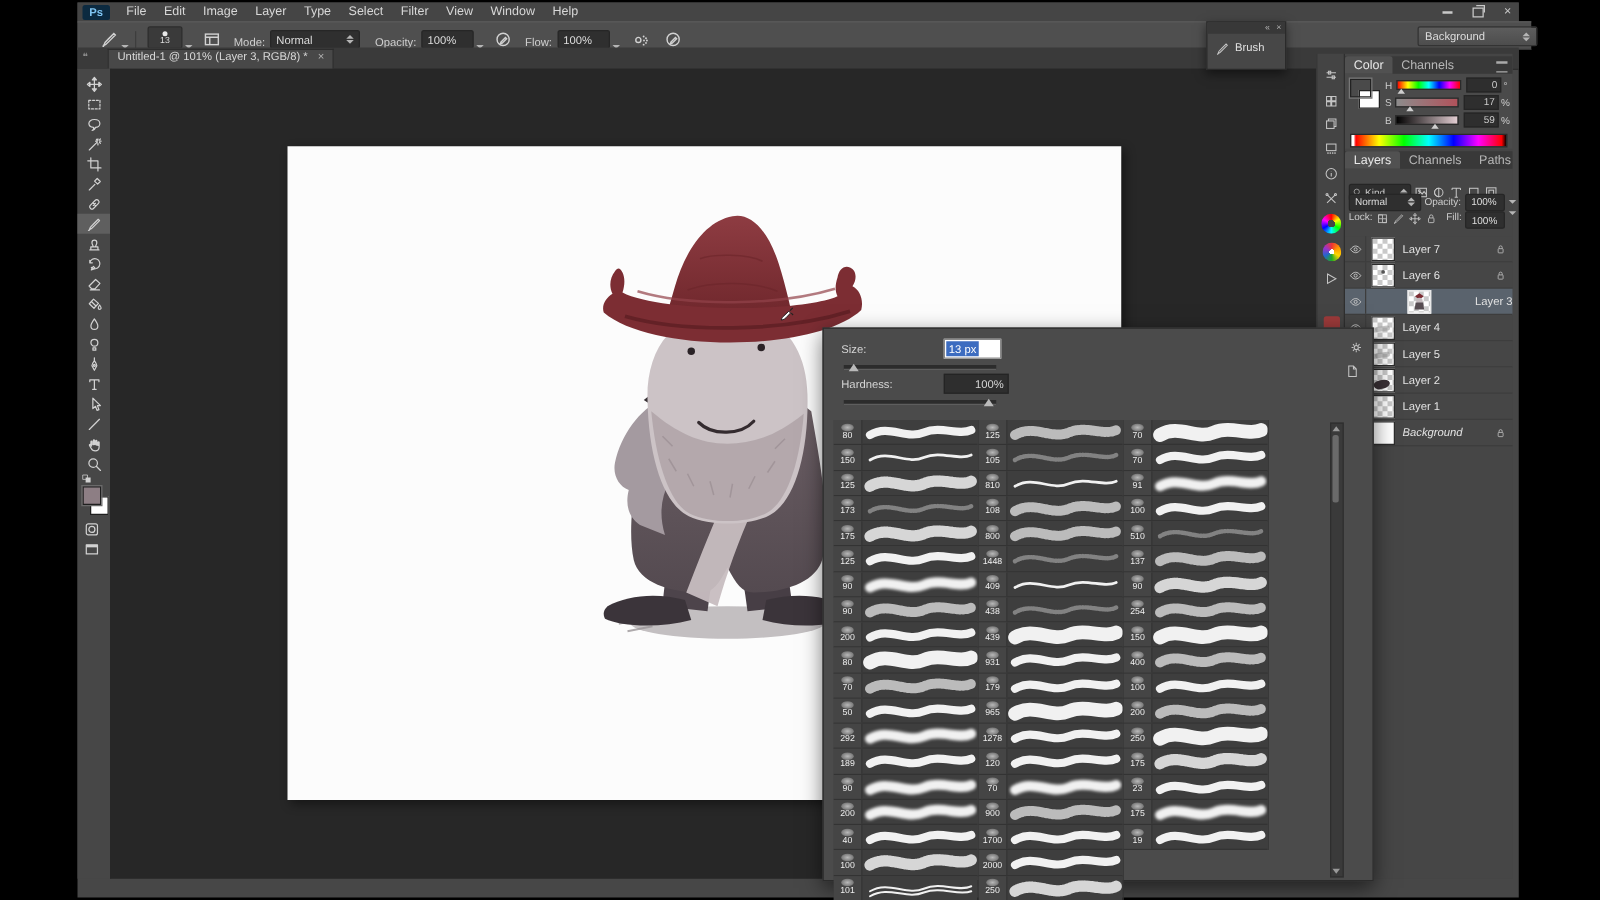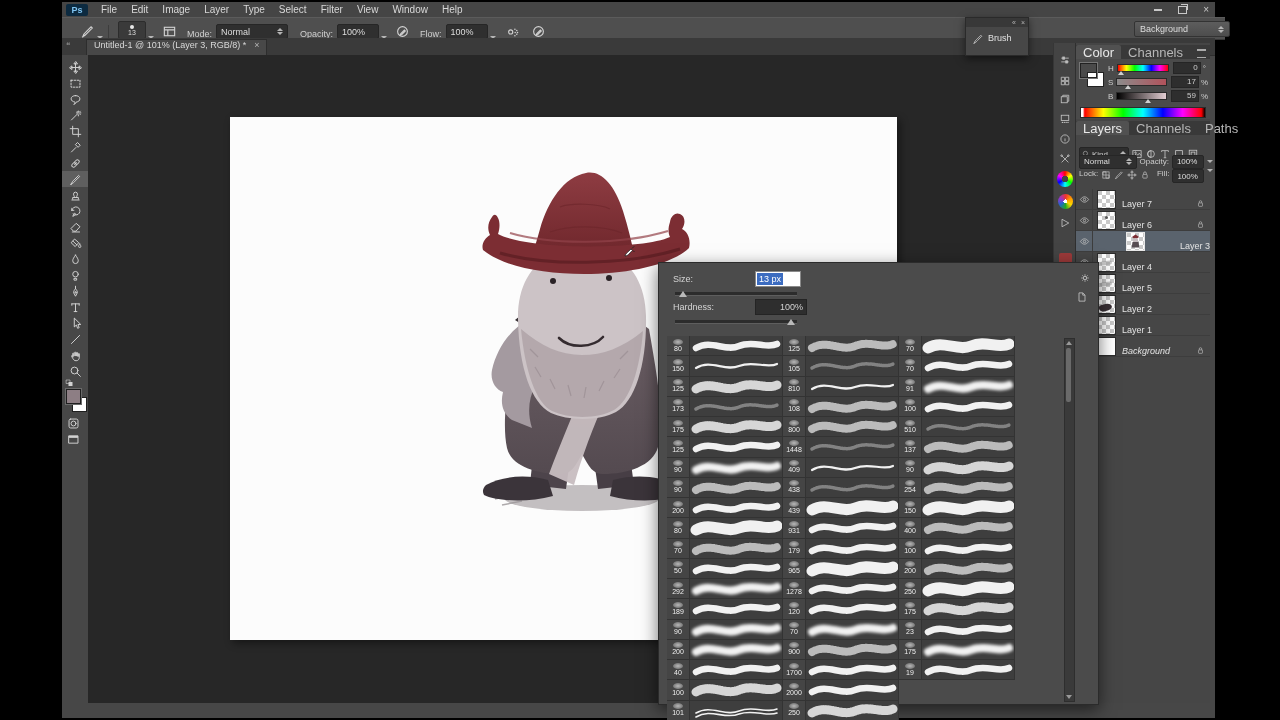--- a/index.html
+++ b/index.html
@@ -59,21 +59,21 @@
 
   
   #dockstrip{position:absolute;left:991px;top:41px;width:22px;height:660px;background:#444;border-left:1px solid #363636;}
   .dock-ic{position:absolute;left:3px;width:16px;height:16px;display:flex;align-items:center;justify-content:center;}
   .wheel{width:16px;height:16px;border-radius:50%;background:radial-gradient(circle,#444 0 3px,transparent 3px),conic-gradient(#f00,#ff0,#0f0,#0ff,#00f,#f0f,#f00);}
   .wheel2{width:15px;height:15px;border-radius:50%;background:radial-gradient(circle,#fff 0 2px,transparent 2px),conic-gradient(#e33,#f90,#ffd700,#2a2,#26c,#93c,#e33);}
   .redchip{width:13px;height:11px;background:#9c3a3a;border-radius:2px;}
 
   
   #rightpanels{position:absolute;left:1013px;top:41px;width:134px;height:660px;background:#454545;border-left:1px solid #2f2f2f;z-index:10;}
-  .ptabs{position:absolute;left:0;width:100%;height:14px;background:#393939;display:flex;font-size:13px;color:#b7b7b7;}
+  .ptabs{position:absolute;left:0;width:100%;height:14px;background:#393939;display:flex;font-size:10px;color:#b7b7b7;}
   .ptab{padding:1px 7px 0;line-height:13px;}
   .ptab.active{background:#515151;color:#e8e8e8;border-radius:2px 2px 0 0;}
   .pmenu{margin-left:auto;margin-right:4px;margin-top:4px;width:9px;height:6px;border-top:2px solid #aaa;border-bottom:1px solid #aaa;}
   
   #colorpanel{position:absolute;left:0;top:2px;width:134px;height:74px;background:#4a4a4a;}
   #cp-fg{position:absolute;left:4px;top:18px;width:15px;height:13px;border:1px solid #222;outline:1px solid #777;z-index:2;}
   #cp-bg{position:absolute;left:11px;top:27px;width:15px;height:13px;border:1px solid #222;background:#fff;}
   .cp-row{position:absolute;left:32px;width:100px;height:12px;font-size:8px;color:#ccc;display:flex;align-items:center;}
   .cp-bar{width:50px;height:6px;margin-left:3px;border:1px solid #2a2a2a;position:relative;}
   .cp-thumb{position:absolute;bottom:-4px;width:0;height:0;border-left:3px solid transparent;border-right:3px solid transparent;border-bottom:4px solid #cfcfcf;}
@@ -81,21 +81,21 @@
   .cp-unit{margin-left:2px;}
   #cp-spectrum{position:absolute;left:4px;top:62px;width:124px;height:9px;border:1px solid #2a2a2a;background:linear-gradient(90deg,#fff 0 1.5%,#f00 3%,#ff0 18%,#0f0 34%,#0ff 50%,#00f 66%,#f0f 82%,#f00 97%,#000 100%);}
   
   #layerspanel{position:absolute;left:0;top:78px;width:134px;height:582px;background:#464646;}
   .mini-ic{width:12px;height:12px;stroke:#c5c5c5;fill:none;stroke-width:1.1;}
   #lp-filter{position:absolute;left:0;top:25px;width:100%;height:16px;display:flex;align-items:center;gap:2px;padding-left:3px;}
   #kind-chip{width:44px;height:12px;background:#2e2e2e;border:1px solid #252525;border-radius:2px;display:flex;align-items:center;gap:2px;font-size:8px;color:#ccc;padding:0 2px;}
   #lp-blend{position:absolute;left:0;top:33px;width:100%;height:15px;display:flex;align-items:center;font-size:8px;color:#ccc;padding-left:3px;gap:3px;}
   #lp-lock{position:absolute;left:0;top:48px;width:100%;height:15px;display:flex;align-items:flex-start;font-size:8px;color:#ccc;padding-left:3px;gap:3px;}
   #layer-rows{position:absolute;left:0;top:68px;width:100%;}
-  .lrow{height:20px;display:flex;align-items:flex-end;border-bottom:1px solid #3d3d3d;background:#464646;}
+  .lrow{height:20px;display:flex;align-items:center;border-bottom:1px solid #3d3d3d;background:#464646;}
   .lrow.selected{background:#5a636d;gap:29px;}
   .leye{width:16px;height:20px;border-right:1px solid #3d3d3d;display:flex;align-items:center;justify-content:center;flex:none;}
   .lthumb{width:17px;height:17px;margin-left:4px;border:1px solid #2c2c2c;background:#fff;background-image:repeating-conic-gradient(#fff 0 25%,#c9c9c9 0 50%);background-size:8px 8px;position:relative;flex:none;}
   .lrow.selected .lthumb{border-color:#e8e8e8;}
   .t-white{background-image:none;background:#fff;}
   .t-dot::after{content:"";position:absolute;left:7px;top:4px;width:3px;height:3px;border-radius:50%;background:#555;}
   .t-faint::after{content:"";position:absolute;left:2px;top:7px;width:12px;height:4px;background:#9b9b9b;opacity:.55;border-radius:2px;transform:rotate(-8deg);}
   .t-smudge::after{content:"";position:absolute;left:1px;top:8px;width:13px;height:7px;background:#3a3136;border-radius:40% 60% 50% 50%;transform:rotate(-15deg);}
   .t-character svg{position:absolute;left:0;top:0;}
   .lname{margin-left:6px;font-size:9px;color:#e2e2e2;white-space:nowrap;}

